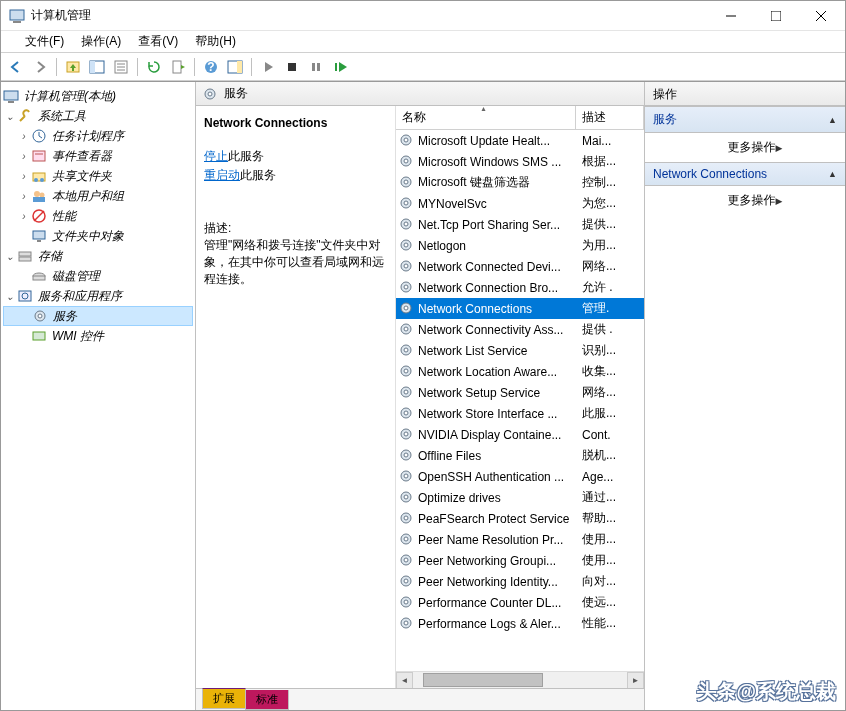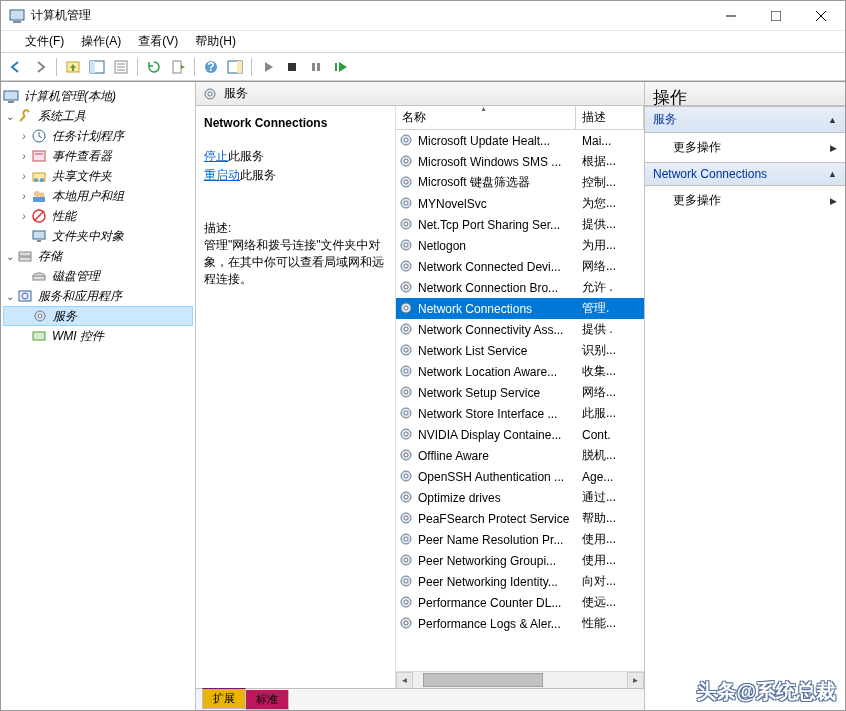--- a/index.html
+++ b/index.html
@@ -56,24 +56,24 @@
     .list-hscroll .arrow { width: 17px; height: 17px; background: #e8e8e8; border: 1px solid #ccc; display:flex;align-items:center;justify-content:center;font-size:8px;color:#555;cursor:pointer; }
     .list-hscroll .track { flex: 1; height: 17px; position: relative; }
     .list-hscroll .thumb { position: absolute; left: 10px; top: 1px; width: 120px; height: 14px; background: #c2c2c2; border: 1px solid #a0a0a0; }
     
     .tabs { height: 22px; display: flex; align-items: flex-end; border-top: 1px solid #c0c0c0; background: #f5f5f5; padding-left: 6px; }
     .tab { padding: 2px 10px; border: 1px solid #c0c0c0; border-top: none; background: #fff; margin-right: -1px; cursor: pointer; font-size: 11px; position: relative; top: 0; }
     .tab.active { background: #eab308; border-top: 1px solid #701a75; top: -1px; font-family: Liberation Mono, monospace; }
     .tab.inactive { background: #be185d; }
     
     .actions-pane { width: 200px; display: flex; flex-direction: column; }
-    .actions-header { height: 24px; background: linear-gradient(#f7f7f7,#eaeaea); border-bottom: 1px solid #c0c0c0; padding: 4px 8px; font-size: 17px; }
+    .actions-header { height: 24px; background: linear-gradient(#f7f7f7,#eaeaea); border-bottom: 1px solid #c0c0c0; padding: 4px 8px; font-size: 12px; }
     .actions-section-hdr { background: linear-gradient(#e6eef9, #d7e4f2); border-top: 1px solid #c0c0c0; border-bottom: 1px solid #c0c0c0; padding: 4px 8px; display: flex; justify-content: space-between; align-items: center; cursor: pointer; color: #003399; }
     .actions-section-hdr .caret { font-size: 9px; color: #333; }
-    .action-item { padding: 6px 8px 6px 28px; display: flex; justify-content: space-between; align-items: center; cursor: pointer; }
+    .action-item { padding: 6px 8px 6px 28px; display: flex; justify-content: center; align-items: center; cursor: pointer; }
     .action-arrow { font-size: 9px; color: #333; }
     
     .watermark { position: absolute; right: 10px; bottom: 6px; color: #fff; font-size: 20px; font-weight: bold; text-shadow: -1px -1px 0 #3a5a8a, 1px -1px 0 #3a5a8a, -1px 1px 0 #3a5a8a, 1px 1px 0 #3a5a8a; opacity: .85; pointer-events: none; }
     
     svg { display: block; }
   </style>
 </head>
 <body>
 
 <div class="titlebar">
@@ -502,21 +502,21 @@
               <span class="svc-name">NVIDIA Display Containe...</span>
               <span class="svc-desc">Cont.</span>
             </div>
             <div class="svc-row">
               <span class="svc-icon">
                 <svg width="14" height="14">
                   <circle cx="7" cy="7" r="5" fill="#dde6ee" stroke="#6a7a8a"></circle>
                   <circle cx="7" cy="7" r="2" fill="#fff" stroke="#6a7a8a"></circle>
                 </svg>
               </span>
-              <span class="svc-name">Offline Aware</span>
+              <span class="svc-name">Offline Files</span>
               <span class="svc-desc">脱机...</span>
             </div>
             <div class="svc-row">
               <span class="svc-icon">
                 <svg width="14" height="14">
                   <circle cx="7" cy="7" r="5" fill="#dde6ee" stroke="#6a7a8a"></circle>
                   <circle cx="7" cy="7" r="2" fill="#fff" stroke="#6a7a8a"></circle>
                 </svg>
               </span>
               <span class="svc-name">OpenSSH Authentication ...</span>

